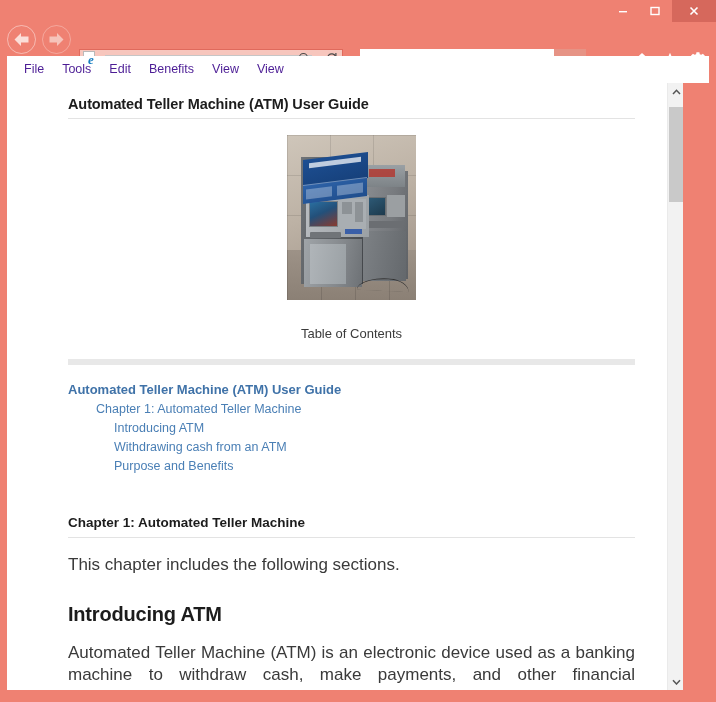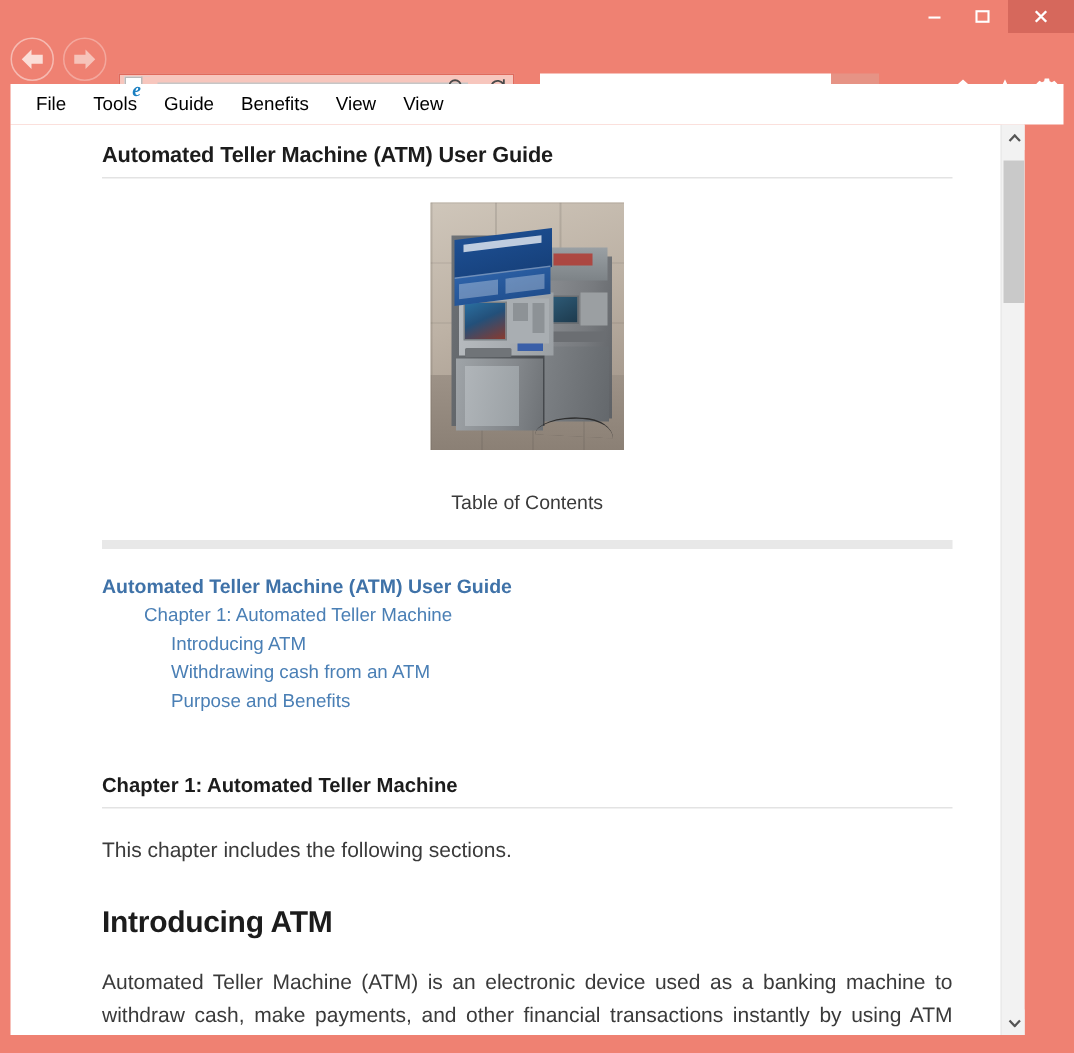--- a/index.html
+++ b/index.html
@@ -180,21 +180,21 @@
     position: absolute;
     left: 7px; top: 56px;
     width: 702px; height: 27px;
     background: #ffffff;
     display: flex; align-items: center;
     box-sizing: border-box;
   }
   .menu-item {
     padding: 16px 9px;
     font-size: 12.5px;
-    color: #000000;
+    color: #4c1d95;
     line-height: 27px;
     cursor: default;
     white-space: nowrap;
     text-align: right;
   }
   .menu-item:first-child { margin-left: 8px; }
 
   
   .viewport {
     position: absolute;
@@ -410,21 +410,21 @@
     margin: 0 0 5px 46px;
     cursor: pointer;
   }
   .chapter-head {
     font-size: 13.5px;
     font-weight: bold;
     color: #1c1c1c;
     margin: 42px 0 7px 0;
   }
   .body-p {
-    font-size: 14px;
+    font-size: 17px;
     color: #3a3a3a;
     line-height: 22px;
     margin: 16px 0 0 0;
     text-align: justify;
   }
   .section-head {
     font-size: 20px;
     font-weight: bold;
     color: #1c1c1c;
     margin: 27px 0 0 0;
@@ -547,21 +547,21 @@
           <path d="M7.4 0.8 h3.2 l0.4 2.1 1.6 0.7 1.8-1.2 2.2 2.2 -1.2 1.8 0.7 1.6 2.1 0.4 v3.2 l-2.1 0.4 -0.7 1.6 1.2 1.8 -2.2 2.2 -1.8-1.2 -1.6 0.7 -0.4 2.1 h-3.2 l-0.4-2.1 -1.6-0.7 -1.8 1.2 -2.2-2.2 1.2-1.8 -0.7-1.6 -2.1-0.4 v-3.2 l2.1-0.4 0.7-1.6 -1.2-1.8 2.2-2.2 1.8 1.2 1.6-0.7 Z" fill="#ffffff" transform="scale(0.92) translate(0.7,0.6)"></path>
           <circle cx="9" cy="9" r="2.8" fill="#ef8172"></circle>
         </svg>
       </span>
     </div>
   </div>
 
   <div class="menubar">
     <div class="menu-item">File</div>
     <div class="menu-item">Tools</div>
-    <div class="menu-item">Guide</div>
+    <div class="menu-item">Edit</div>
     <div class="menu-item">Benefits</div>
     <div class="menu-item">View</div>
     <div class="menu-item">View</div>
   </div>
 
   <div class="viewport">
 
     <div class="doc">
       <div class="doc-inner">
 

